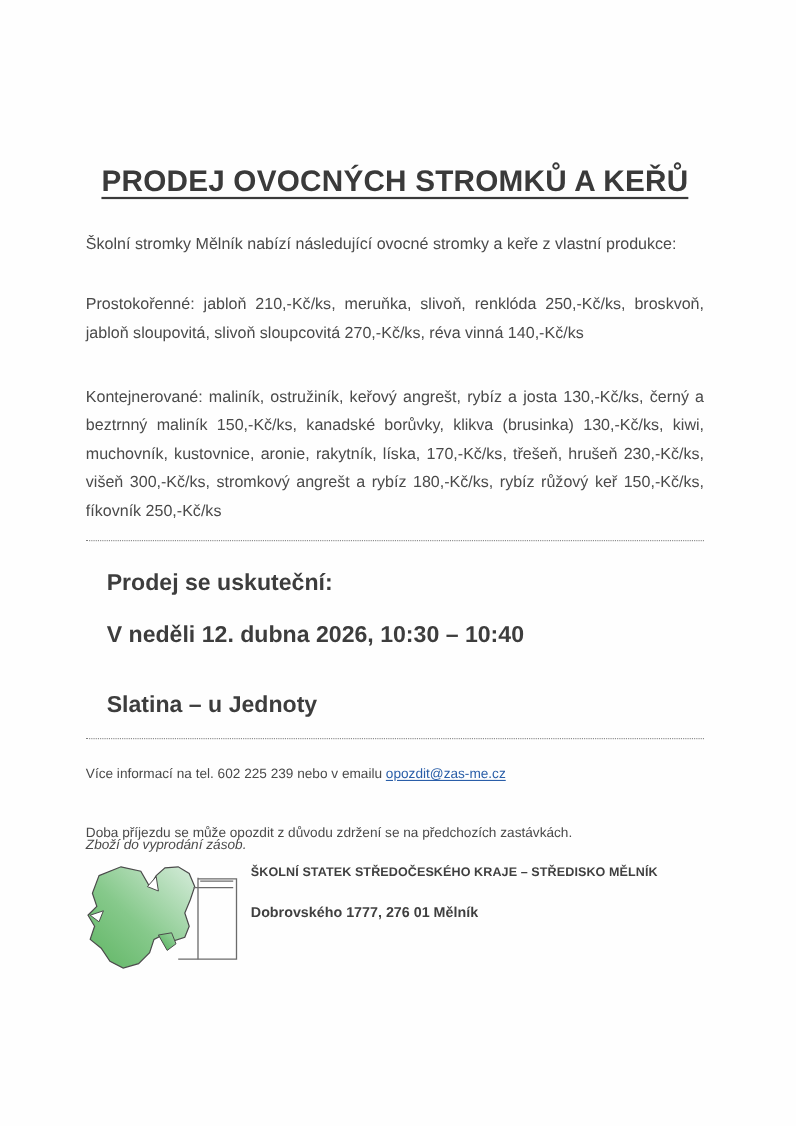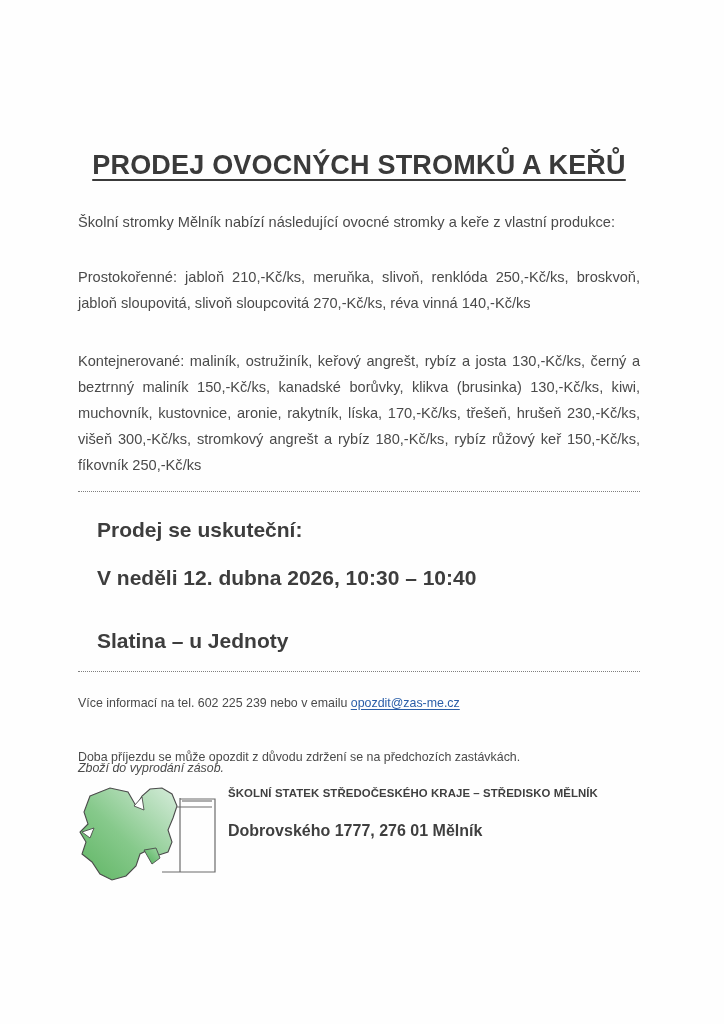--- a/index.html
+++ b/index.html
@@ -135,21 +135,21 @@
     left: 0;
     font-size: 11.4px;
     letter-spacing: 0.1px;
     color: #3f3f3f;
     white-space: nowrap;
   }
   .org-addr {
     position: absolute;
     top: 38px;
     left: 0;
-    font-size: 16px;
+    font-size: 13px;
     color: #3f3f3f;
     white-space: nowrap;
   }
 </style>
 </head>
 <body>
 
 <div class="page">
   <div class="content">
 

